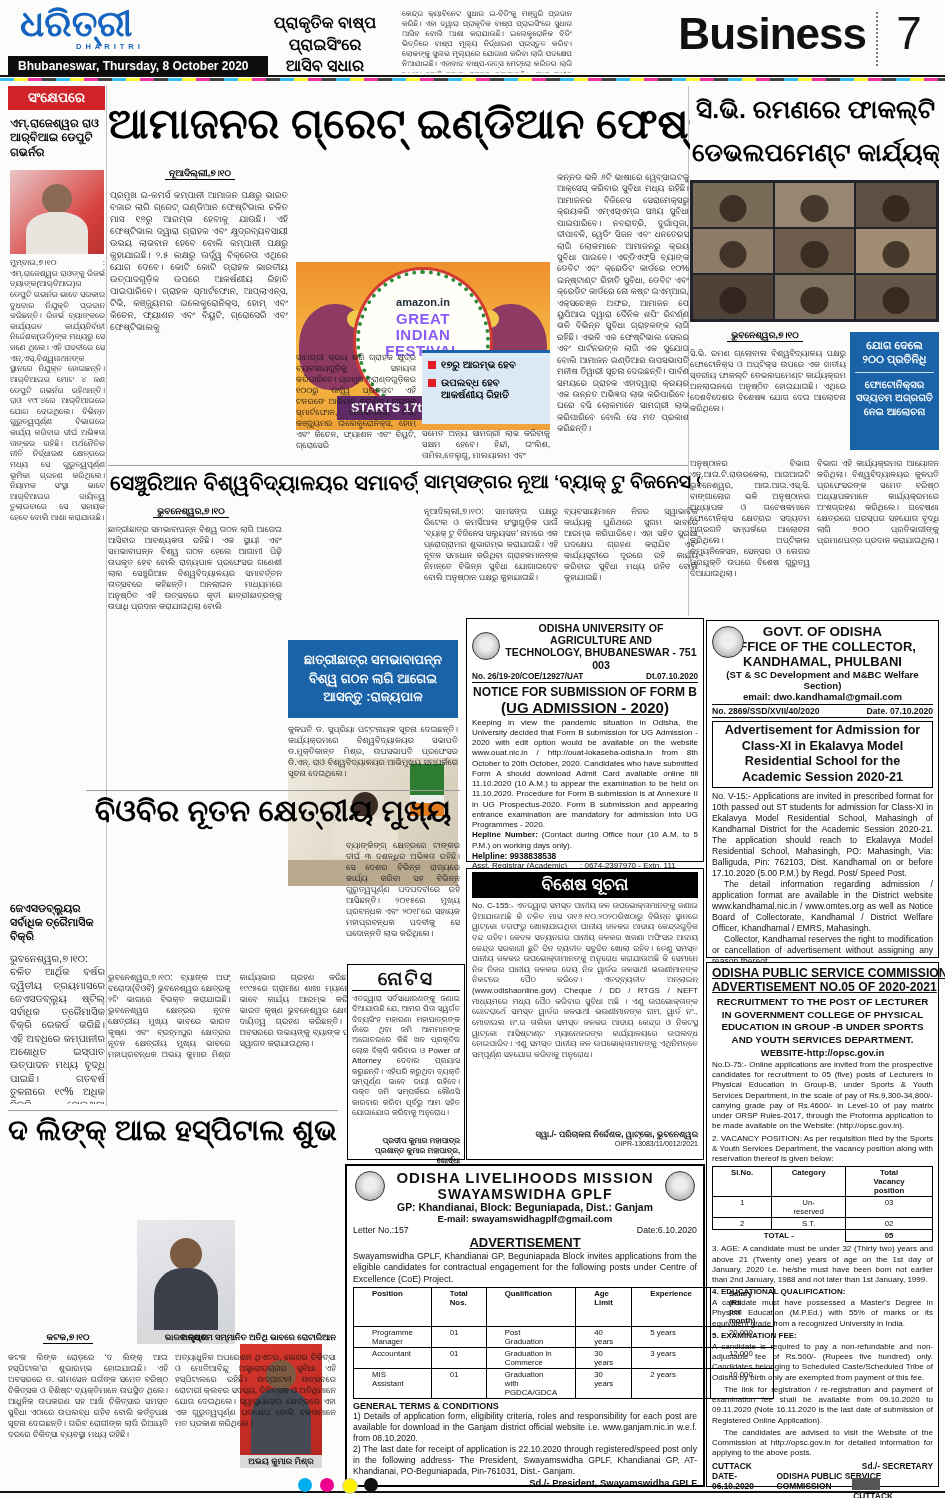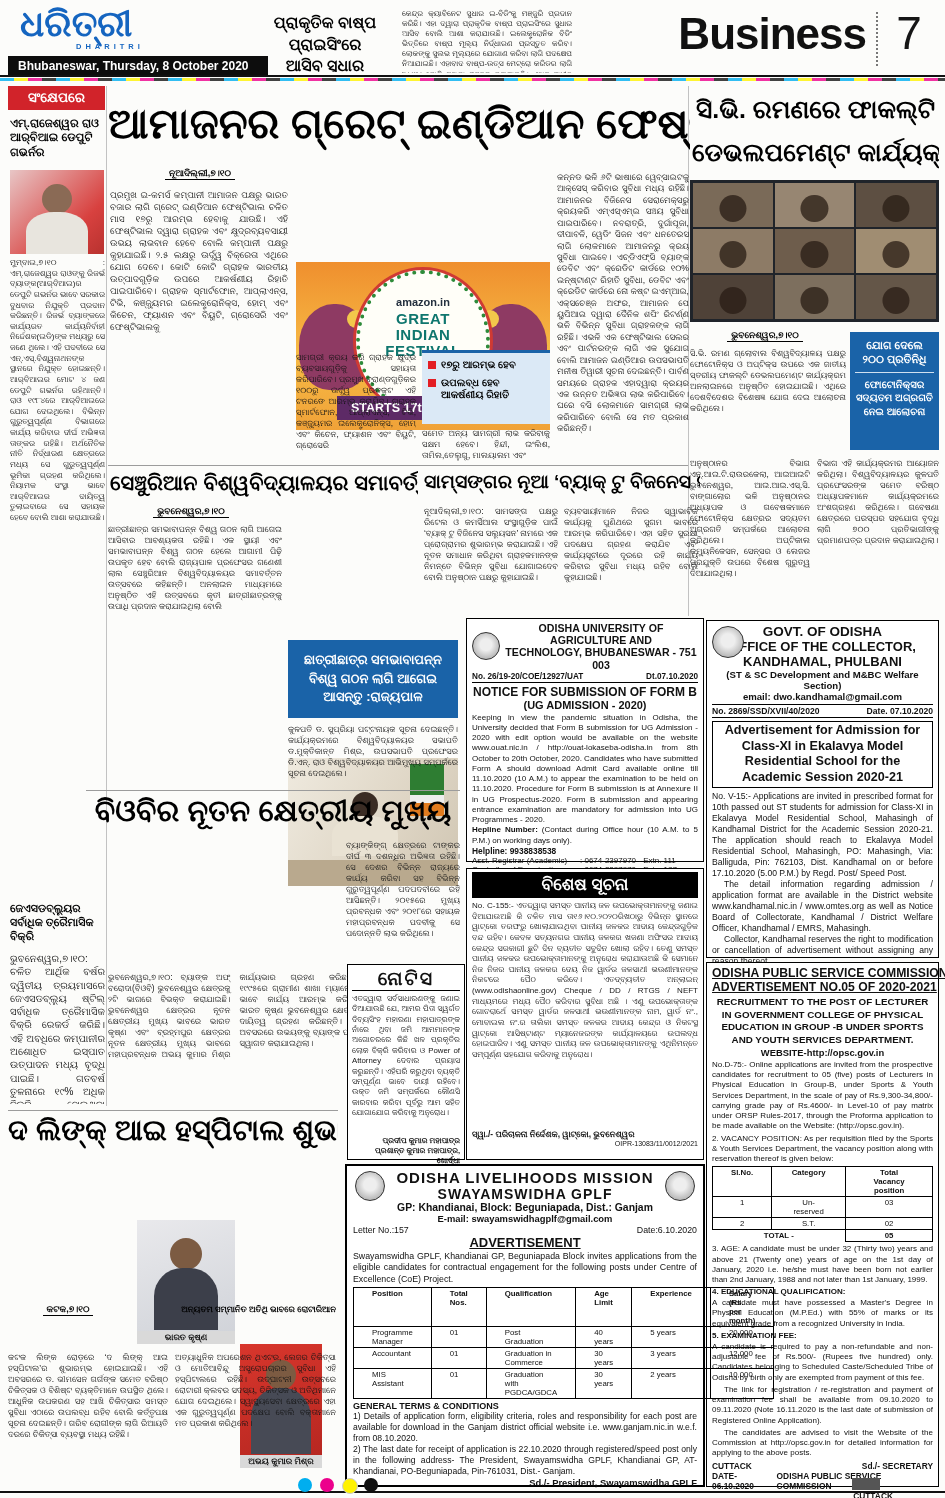--- a/index.html
+++ b/index.html
@@ -31,21 +31,21 @@
   .sil-head{position:absolute;border-radius:50%;background:#3a2c24;}
   .sil-body{position:absolute;border-radius:45% 45% 0 0;}
   
   .promo{background:linear-gradient(180deg,#ef8f2e,#f7bb45 55%,#f0a238);position:relative;overflow:hidden;}
   .ele{position:absolute;width:72px;height:86px;background:#8e3a63;border-radius:48% 48% 42% 42%;top:42px;}
   .ele::after{content:"";position:absolute;top:6px;width:18px;height:18px;border-radius:50%;background:#f2c84b;}
   .ele.l{left:3px}.ele.l::after{right:6px}
   .ele.r{right:3px}.ele.r::after{left:6px}
   .medal{position:absolute;left:50%;top:8px;transform:translateX(-50%);width:126px;height:134px;background:#fffef8;border-radius:50%;border:4px dotted #2e8b3a;box-shadow:0 0 0 3px #cf3a33;text-align:center;}
   .amz-brand{font-size:11px;font-weight:bold;color:#232f3e;margin-top:22px;}
-  .gif-title{font-size:15px;font-weight:900;color:#0f766e;line-height:1.05;letter-spacing:.5px;margin-top:3px;}
+  .gif-title{font-size:15px;font-weight:900;color:#8b5cf6;line-height:1.05;letter-spacing:.5px;margin-top:3px;}
   .ribbon{position:absolute;left:50%;transform:translateX(-50%);bottom:10px;background:#5d2a66;color:#fff;font-weight:bold;font-size:12.5px;padding:5px 14px;white-space:nowrap;}
   .bulbox{background:#dbe9f6;border-top:3px solid #1a63a8;padding:6px 6px 4px;}
   .bul{display:flex;gap:5px;font-weight:bold;font-size:10px;line-height:1.25;color:#000;margin-bottom:5px;}
   .bul i{flex:0 0 8px;width:8px;height:8px;background:#e31e24;margin-top:2px;}
   
   .vc{display:grid;grid-template-columns:repeat(3,1fr);grid-template-rows:repeat(3,1fr);gap:2px;background:#20242a;padding:3px;box-sizing:border-box;}
   .vc div{position:relative;}
   .vc div::after{content:"";position:absolute;left:50%;top:28%;width:34%;padding-top:34%;transform:translateX(-50%);border-radius:50%;background:rgba(40,28,20,.75);}
   .bluebox{background:#1a63a8;color:#fff;font-weight:bold;text-align:center;padding:6px 5px;box-sizing:border-box;}
   .bluebox .b1{font-size:11px;line-height:1.3;border-bottom:1px solid #cfe0f0;padding-bottom:5px;margin-bottom:5px;}
@@ -203,21 +203,21 @@
       <div style="flex:1;text-align:center;font-weight:bold;font-size:10.6px;line-height:1.15;">
         <div>ODISHA UNIVERSITY OF AGRICULTURE AND</div>
         <div>TECHNOLOGY, BHUBANESWAR - 751 003</div>
       </div>
     </div>
     <div style="display:flex;justify-content:space-between;font-size:8.2px;font-weight:bold;border-bottom:1px solid #000;padding:1px 0;">
       <span>No. 26/19-20/COE/12927/UAT</span>
       <span>Dt.07.10.2020</span>
     </div>
     <div class="c" style="font-weight:bold;font-size:12px;margin-top:2px;">NOTICE FOR SUBMISSION OF FORM B</div>
-    <div class="c" style="font-weight:bold;font-size:11px;">(UG ADMISSION - 2020)</div>
+    <div class="c" style="font-weight:bold;font-size:15px;text-decoration:underline;">(UG ADMISSION - 2020)</div>
     <div class="small-just" style="margin-top:2px;"><span>Keeping in view the pandemic situation in Odisha, the University decided that Form B submission for UG Admission - 2020 with edit option would be available on the website www.ouat.nic.in / http://ouat-lokaseba-odisha.in from 8th October to 20th October, 2020. Candidates who have submitted Form A should download Admit Card available online till 11.10.2020 (10 A.M.) to appear the examination to be held on 11.10.2020. Procedure for Form B submission is at Annexure II in UG Prospectus-2020. Form B submission and appearing entrance examination are mandatory for admission into UG Programmes - 2020.</span></div>
     <div class="small-just"><b>Hepline Number:</b><span> (Contact during Office hour (10 A.M. to 5 P.M.) on working days only).</span></div>
     <div style="font-size:8.4px;font-weight:bold;">Helpline: 9938838538</div>
     <div style="font-size:8px;display:flex;">
         <span style="width:108px;">Asst. Registrar (Academic)</span>
         <span>:  0674-2397970 - Extn. 111</span>
       </div>
     <div style="font-size:8px;display:flex;">
         <span style="width:108px;">Controller of Examination</span>
         <span>:  0674-2397970 - Extn. 187</span>
@@ -225,21 +225,21 @@
     <div style="font-size:8px;display:flex;">
         <span style="width:108px;">Help Desk e-mail ID</span>
         <span>:  ouat.helpline@gmail.com</span>
       </div>
     <div style="font-size:8.6px;font-weight:bold;text-align:right;">Sd./- Registrar</div>
   </div>
 
   <div class="abs ad" style="left:466px;top:868px;width:238px;height:292px;padding:3px 5px;">
     <div class="blk-hdr">ବିଶେଷ ସୂଚନା</div>
     <div class="jt" style="font-size:8px;margin-top:3px;height:228px;">No. C-155:- ଏତଦ୍ଦ୍ୱାରା ସମସ୍ତ ପାନୀୟ ଜଳ ଉପଭୋକ୍ତାମାନଙ୍କୁ ଜଣାଇ ଦିଆଯାଉଅଛି କି ଚଳିତ ମାସ ତା୧୬।୧୦.୨୦୨୦ରିଖଠାରୁ ବିଭିନ୍ନ ସ୍ଥାନରେ ୱାଟ୍‌କୋ ତରଫରୁ ଖୋଲାଯାଇଥିବା ପାନୀୟ ଜଳକର ଆଦାୟ କେନ୍ଦ୍ରଗୁଡ଼ିକ ବନ୍ଦ ରହିବ। କେବଳ ସତ୍ୟନଗର ପାନୀୟ ଜଳକର ଖଜଣା ଅଫିସର ଆଦାୟ କେନ୍ଦ୍ର ସରକାରୀ ଛୁଟି ଦିନ ବ୍ୟତୀତ ସବୁଦିନ ଖୋଲା ରହିବ। ତେଣୁ ସମସ୍ତ ପାନୀୟ ଜଳକର ଉପଭୋକ୍ତାମାନଙ୍କୁ ଅନୁରୋଧ କରାଯାଉଅଛି କି ସେମାନେ ନିଜ ନିଜର ପାନୀୟ ଜଳକର ଦେୟ ନିଜ ୱାର୍ଡର ଜଳସାଥୀ ଭଉଣୀମାନଙ୍କ ନିକଟରେ ପୈଠ କରିବେ। ଏତଦ୍‌ବ୍ୟତୀତ ଅନ୍‌ଲାଇନ୍ (www.odishaonline.gov) Cheque / DD / RTGS / NEFT ମାଧ୍ୟମରେ ମଧ୍ୟ ପୈଠ କରିବାର ସୁବିଧା ଅଛି । ଏଣୁ ଉପଭୋକ୍ତାଙ୍କ ଗୋଚରାର୍ଥେ ସମସ୍ତ ୱାର୍ଡର ଜଳସାଥୀ ଭଉଣୀମାନଙ୍କ ନାମ, ୱାର୍ଡ ନଂ., ମୋବାଇଲ ନଂ.ର ତାଲିକା ସମସ୍ତ ଜଳକର ଆଦାୟ କେନ୍ଦ୍ର ଓ ନିକଟସ୍ଥ ୱାଟ୍‌କୋ ଆସିଷ୍ଟାଣ୍ଟ ମ୍ୟାନେଜରଙ୍କ କାର୍ଯ୍ୟାଳୟରେ ଉପଲବ୍ଧ ହୋଇପାରିବ। ଏଣୁ ସମସ୍ତ ପାନୀୟ ଜଳ ଉପଭୋକ୍ତାମାନଙ୍କୁ ଏଥିନିମନ୍ତେ ସମ୍ପୂର୍ଣ୍ଣ ସହଯୋଗ କରିବାକୁ ଅନୁରୋଧ।</div>
-    <div style="font-size:8.4px;font-weight:bold;text-align:left;">ସ୍ୱା./- ପରିଚାଳନା ନିର୍ଦ୍ଦେଶକ, ୱାଟ୍‌କୋ, ଭୁବନେଶ୍ୱର</div>
+    <div style="font-size:8.4px;font-weight:bold;text-align:right;">ସ୍ୱା./- ପରିଚାଳନା ନିର୍ଦ୍ଦେଶକ, ୱାଟ୍‌କୋ, ଭୁବନେଶ୍ୱର</div>
     <div style="font-size:7px;text-align:right;">OIPR-13083/11/0012/2021</div>
   </div>
 
   <div class="abs ad" style="left:706px;top:620px;width:233px;height:338px;padding:3px 5px;">
     <div style="position:relative;">
       <div class="emblem abs" style="left:0;top:2px;width:30px;height:30px;"></div>
       <div class="c" style="font-weight:bold;font-size:13.5px;">GOVT. OF ODISHA</div>
       <div class="c" style="font-weight:bold;font-size:13px;">OFFICE OF THE COLLECTOR,</div>
       <div class="c" style="font-weight:bold;font-size:13px;">KANDHAMAL, PHULBANI</div>
       <div class="c" style="font-weight:bold;font-size:9.6px;">(ST &amp; SC Development and M&amp;BC Welfare Section)</div>
@@ -302,21 +302,21 @@
       <span>DATE-06.10.2020</span>
       <span>ODISHA PUBLIC SERVICE COMMISSION</span>
     </div>
     <div style="font-size:8.4px;font-weight:bold;text-align:right;margin-right:40px;">CUTTACK</div>
     <div style="font-size:7.4px;text-align:right;">OIPR-12002/11/0037/2021</div>
   </div>
 
   <div class="abs hrule" style="left:8px;top:1110px;width:330px;"></div>
   <div class="abs odia-head nowrap" style="left:8px;top:1114px;width:330px;height:44px;font-size:29px;text-align:center;">ଦ ଲିଙ୍କ୍ ଆଇ ହସ୍ପିଟାଲ ଶୁଭାରମ୍ଭ</div>
 
-  <div class="abs" style="left:8px;top:1304px;width:328px;display:flex;justify-content:space-between;">
+  <div class="abs" style="left:8px;top:1332px;width:328px;display:flex;justify-content:space-between;">
     <span class="dl" style="width:120px;"><span>କଟକ,୭।୧୦</span></span>
     <span style="font-size:8.4px;font-weight:bold;">ଅନ୍ୟତମ ସମ୍ମାନିତ ଅତିଥି ଭାବରେ ରୋଟାରିଆନ</span>
   </div>
   <div class="abs jt" style="left:8px;top:1352px;width:160px;height:140px;">କଟକ ଲିଙ୍କ ରୋଡ଼ରେ ‘ଦ ଲିଙ୍କ୍ ଆଇ ହସ୍ପିଟାଲ’ର ଶୁଭାରମ୍ଭ ହୋଇଯାଇଛି। ଏହି ଅବସରରେ ଡ. ଭୀମସେନ ଗର୍ଗଙ୍କ ସମେତ ବରିଷ୍ଠ ଚିକିତ୍ସକ ଓ ବିଶିଷ୍ଟ ବ୍ୟକ୍ତିମାନେ ଉପସ୍ଥିତ ଥିଲେ। ଆଧୁନିକ ଉପକରଣ ସହ ଆଖି ଚିକିତ୍ସାର ସମସ୍ତ ସୁବିଧା ଏଠାରେ ଉପଲବ୍ଧ ରହିବ ବୋଲି କର୍ତ୍ତୃପକ୍ଷ ସୂଚନା ଦେଇଛନ୍ତି। ଗରିବ ରୋଗୀଙ୍କ ଲାଗି ରିଆୟତି ଦରରେ ଚିକିତ୍ସା ବ୍ୟବସ୍ଥା ମଧ୍ୟ ରହିଛି।</div>
   <div class="abs jt" style="left:175px;top:1352px;width:161px;height:140px;">ଅତ୍ୟାଧୁନିକ ଅପରେଶନ ଥିଏଟର, ଲେଜର ଚିକିତ୍ସା ଓ ମୋତିଆବିନ୍ଦୁ ଅସ୍ତ୍ରୋପଚାରର ସୁବିଧା ଏହି ହସ୍ପିଟାଲରେ ରହିଛି। ଉଦ୍‌ଘାଟନୀ ଉତ୍ସବରେ ରୋଟାରୀ କ୍ଲବର ସଦସ୍ୟ, ଚିକିତ୍ସକ ଓ ଅତିଥିମାନେ ଯୋଗ ଦେଇଥିଲେ। ସ୍ୱାସ୍ଥ୍ୟସେବା କ୍ଷେତ୍ରରେ ଏହା ଏକ ଗୁରୁତ୍ୱପୂର୍ଣ୍ଣ ପଦକ୍ଷେପ ବୋଲି ବକ୍ତାମାନେ ମତ ପ୍ରକାଶ କରିଥିଲେ।</div>
 
   <div class="abs ad" style="left:345px;top:1164px;width:360px;height:323px;border-width:2px;padding:3px 6px;">
     <div style="position:relative;">
       <div class="emblem abs" style="left:2px;top:2px;width:28px;height:28px;"></div>
       <div class="emblem abs" style="right:2px;top:2px;width:28px;height:28px;"></div>

